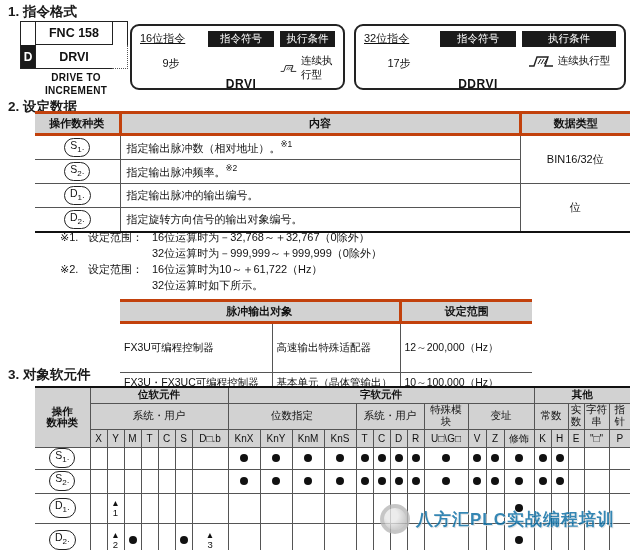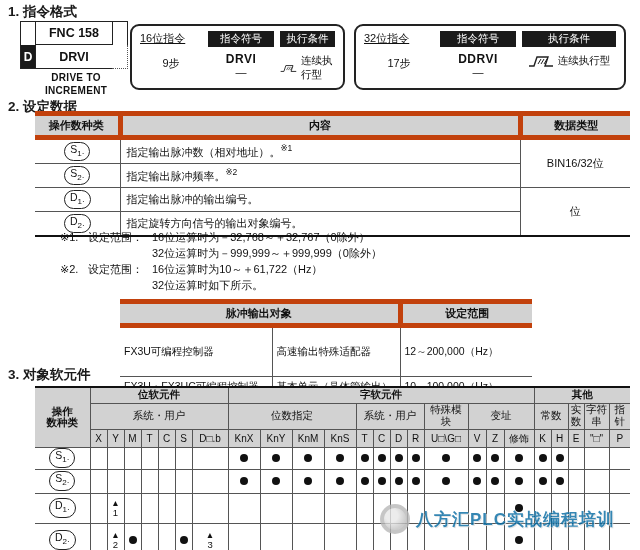--- a/index.html
+++ b/index.html
@@ -23,31 +23,31 @@
   .mn-dotted{border:1.5px dotted #555;border-left:none;border-top:none;box-sizing:border-box;}
   .mn-cap{margin-top:3px;text-align:center;font-size:10px;font-weight:bold;letter-spacing:.3px;white-space:pre-line;line-height:1.25;}
 
   
   .ibox{border:2px solid #222;border-radius:9px;box-sizing:border-box;display:flex;padding:5px 8px 4px 8px;gap:6px;background:#fff;height:66px;}
   .ib-col{display:flex;flex-direction:column;align-items:center;}
   .ib-bits{width:62px;align-items:flex-start;}
   .ib-bits .bl{font-size:11px;text-decoration:underline;}
   .ib-bits .st{font-size:11px;margin:10px auto 0 auto;}
   .hbar{background:#1a1a1a;color:#fff;font-size:10.5px;padding:1px 0;width:100%;text-align:center;}
-  .ib-sym{width:66px;}
+  .ib-sym{width:66px;gap:25px;}
   .ib-sym .sv{font-size:12px;font-weight:bold;margin-top:5px;letter-spacing:.5px;}
   .ib-sym .sd{font-size:11px;margin-top:0px;}
   .ib-cond{flex:1;}
   .condrow{display:flex;align-items:center;gap:4px;margin-top:7px;}
   .condrow .cl{font-size:10.5px;}
 
   
   table{border-collapse:collapse;table-layout:fixed;}
   .dtable{border-top:2px solid #111;border-bottom:2px solid #111;}
-  .dtable th{background:#d2d2d2;font-size:11px;font-weight:bold;border:5px solid #c2410c;padding:2px 3px;}
+  .dtable th{background:#d2d2d2;font-size:11px;font-weight:bold;border:3px solid #c2410c;padding:2px 3px;}
   .dtable td{border:1px solid #555;font-size:11px;padding:2px 6px;background:#fff;}
   .dtable th:first-child,.dtable td:first-child{border-left:none;}
   .dtable th:last-child,.dtable td:last-child{border-right:none;}
   .opcell{text-align:center;}
   .typecell{text-align:center;}
   .desc sup{font-size:8.5px;}
 
   .ov{display:inline-block;border:1.3px solid #222;border-radius:10px;padding:0 5px;font-size:10.5px;line-height:13px;background:#fff;}
   .ov sub{font-size:8px;}
 

